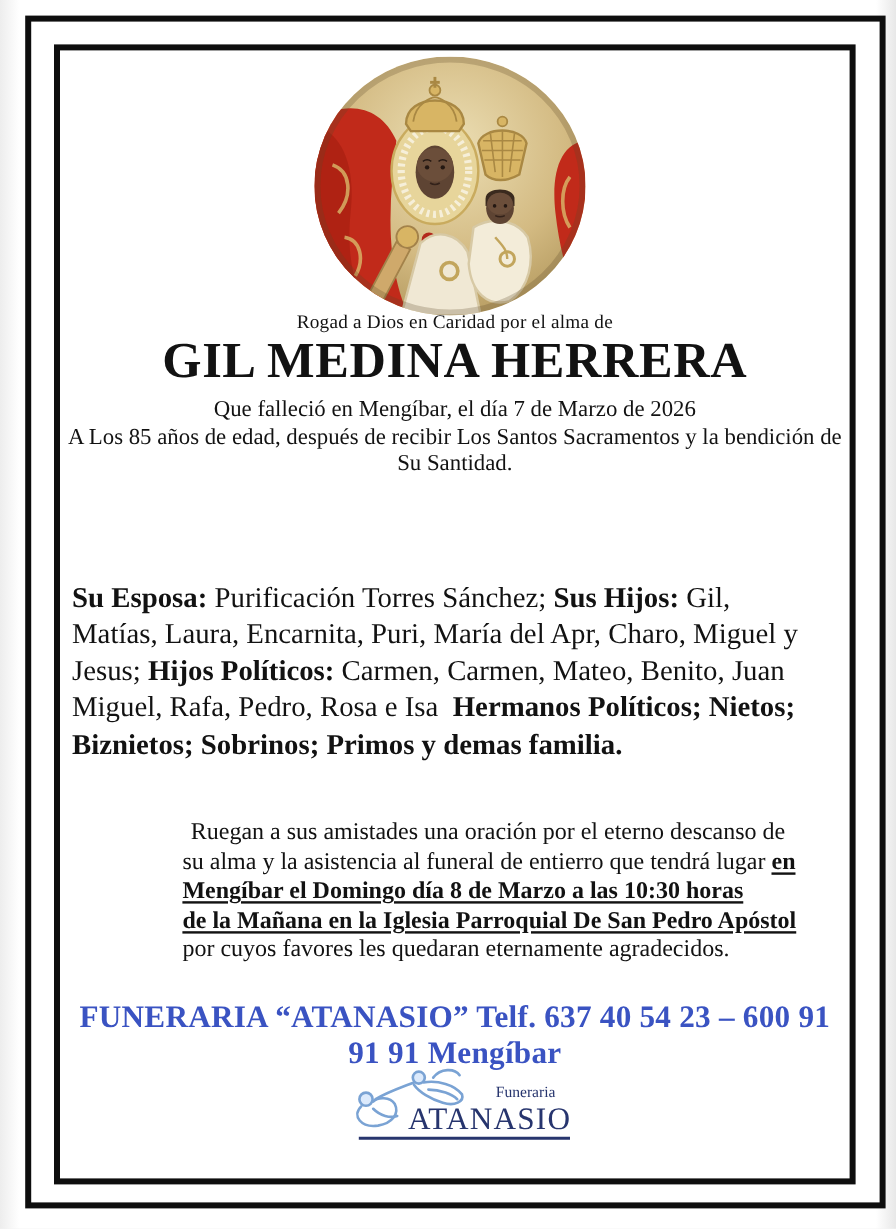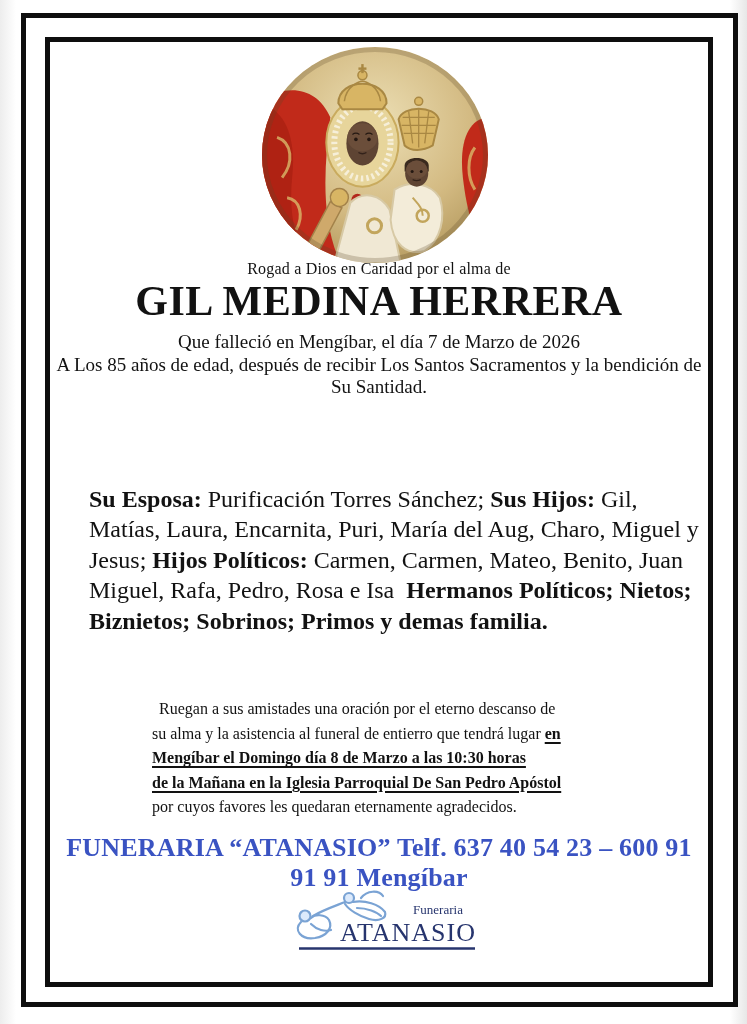--- a/index.html
+++ b/index.html
@@ -9,23 +9,23 @@
     font-family:"Liberation Serif","DejaVu Serif",serif;color:#121212;overflow:hidden;
   }
   .outer-frame{position:absolute;left:21px;top:13px;width:707px;height:984px;border:5px solid var(--frame-black,#0e0e0e);box-sizing:content-box;background:#fff;}
   .inner-frame{position:absolute;left:45px;top:37px;width:658px;height:940px;border:5px solid var(--frame-black,#0e0e0e);box-sizing:content-box;}
   .centered{position:absolute;left:50px;width:658px;text-align:center;}
   .virgin-wrap{position:absolute;left:262px;top:47px;width:226px;height:216px;}
   .invocation{top:260px;font-size:16px;letter-spacing:.2px;}
   .name{top:279px;font-size:42px;font-weight:700;letter-spacing:.5px;line-height:1.05;}
   .death-details{top:331px;font-size:19px;line-height:22.5px;white-space:pre-line;}
   .rip{top:452px;font-size:25px;font-weight:700;letter-spacing:.5px;}
-  .family{position:absolute;left:60px;top:484px;width:650px;font-size:24px;line-height:30.4px;margin-left:29px;}
+  .family{position:absolute;left:60px;top:484px;width:650px;font-size:24px;line-height:30.4px;}
   .family .tline{white-space:pre;}
-  .announcement{position:absolute;left:152px;top:697px;width:560px;font-size:16px;line-height:24.6px;}
+  .announcement{position:absolute;left:152px;top:681px;width:560px;font-size:20px;line-height:24.6px;}
   .announcement .tline{white-space:pre;}
   .announcement .tline:first-child{padding-left:7px;}
   .seg-b{font-weight:700;}
   .seg-u{text-decoration:underline;text-decoration-thickness:2px;text-underline-offset:3px;}
   .capilla{position:absolute;left:58px;top:793px;font-size:17px;letter-spacing:.3px;}
   .capilla .value{font-weight:700;}
   .contact{top:833px;font-size:26px;font-weight:700;color:var(--contact-blue,#3a53c2);letter-spacing:.2px;}
   .logo-wrap{position:absolute;left:287px;top:886px;width:196px;height:72px;}
   .website{top:959px;font-size:20px;font-weight:700;color:var(--link-blue,#2222cc);text-decoration:underline;text-decoration-thickness:2px;text-underline-offset:2px;cursor:pointer;}
 </style>
@@ -94,21 +94,21 @@
   </div>
 
   <div class="centered invocation">Rogad a Dios en Caridad por el alma de</div>
   <div class="centered name">GIL MEDINA HERRERA</div>
   <div class="centered death-details">Que falleció en Mengíbar, el día 7 de Marzo de 2026
 A Los 85 años de edad, después de recibir Los Santos Sacramentos y la bendición de
 Su Santidad.</div>
 
   <div class="family">
       <div class="tline"><span class="seg-b">Su Esposa:</span><span> Purificación Torres Sánchez; </span><span class="seg-b">Sus Hijos:</span><span> Gil,</span></div>
-      <div class="tline"><span>Matías, Laura, Encarnita, Puri, María del Aug, Charo, Miguel y</span></div>
+      <div class="tline"><span>Matías, Laura, Encarnita, Puri, María del Apr, Charo, Miguel y</span></div>
       <div class="tline"><span>Jesus; </span><span class="seg-b">Hijos Políticos:</span><span> Carmen, Carmen, Mateo, Benito, Juan</span></div>
       <div class="tline"><span>Miguel, Rafa, Pedro, Rosa e Isa&nbsp; </span><span class="seg-b">Hermanos Políticos; Nietos;</span></div>
       <div class="tline"><span class="seg-b">Biznietos; Sobrinos; Primos y demas familia.</span></div>
     </div>
 
   <div class="announcement">
       <div class="tline"><span>Ruegan a sus amistades una oración por el eterno descanso de</span></div>
       <div class="tline"><span>su alma y la asistencia al funeral de entierro que tendrá lugar </span><span class="seg-b seg-u">en</span></div>
       <div class="tline"><span class="seg-b seg-u">Mengíbar el Domingo día 8 de Marzo a las 10:30 horas</span></div>
       <div class="tline"><span class="seg-b seg-u">de la Mañana en la Iglesia Parroquial De San Pedro Apóstol</span></div>

